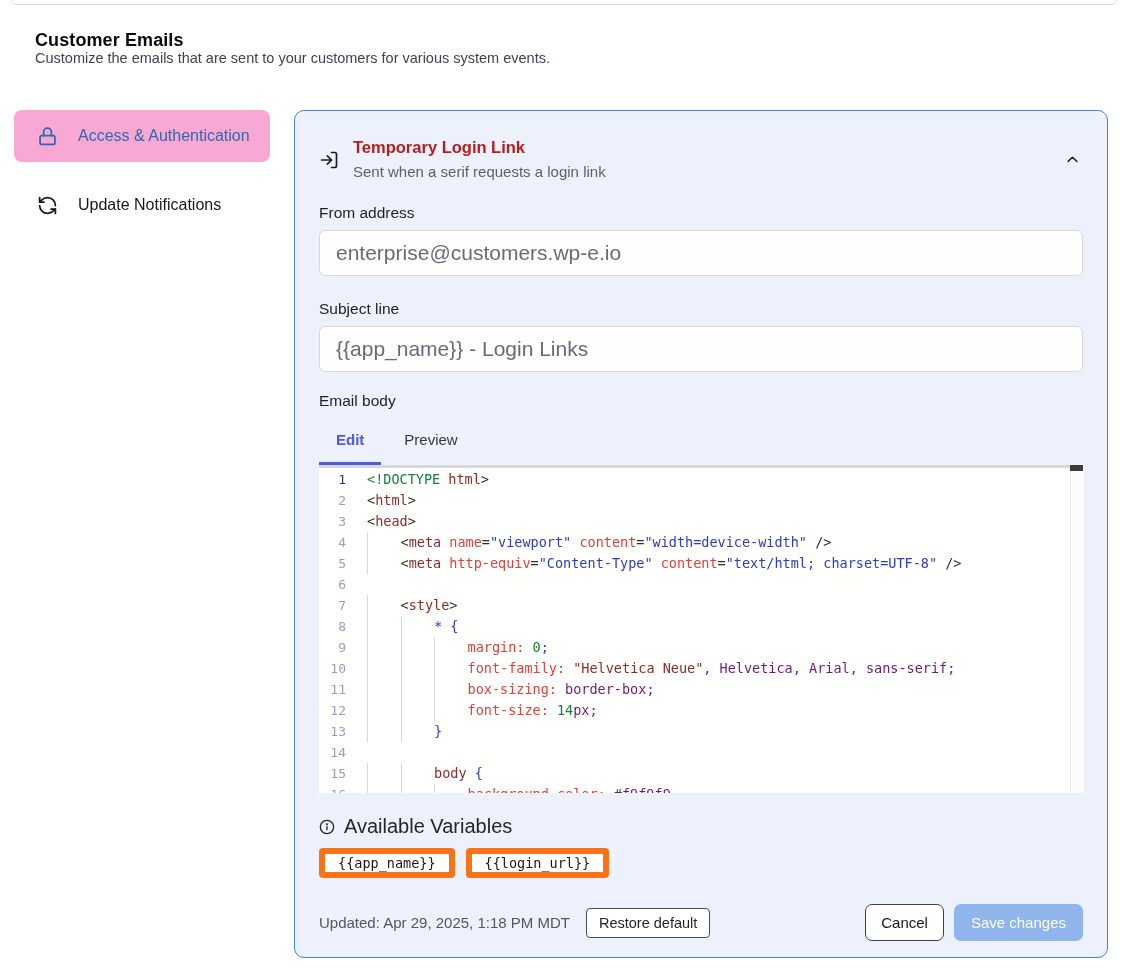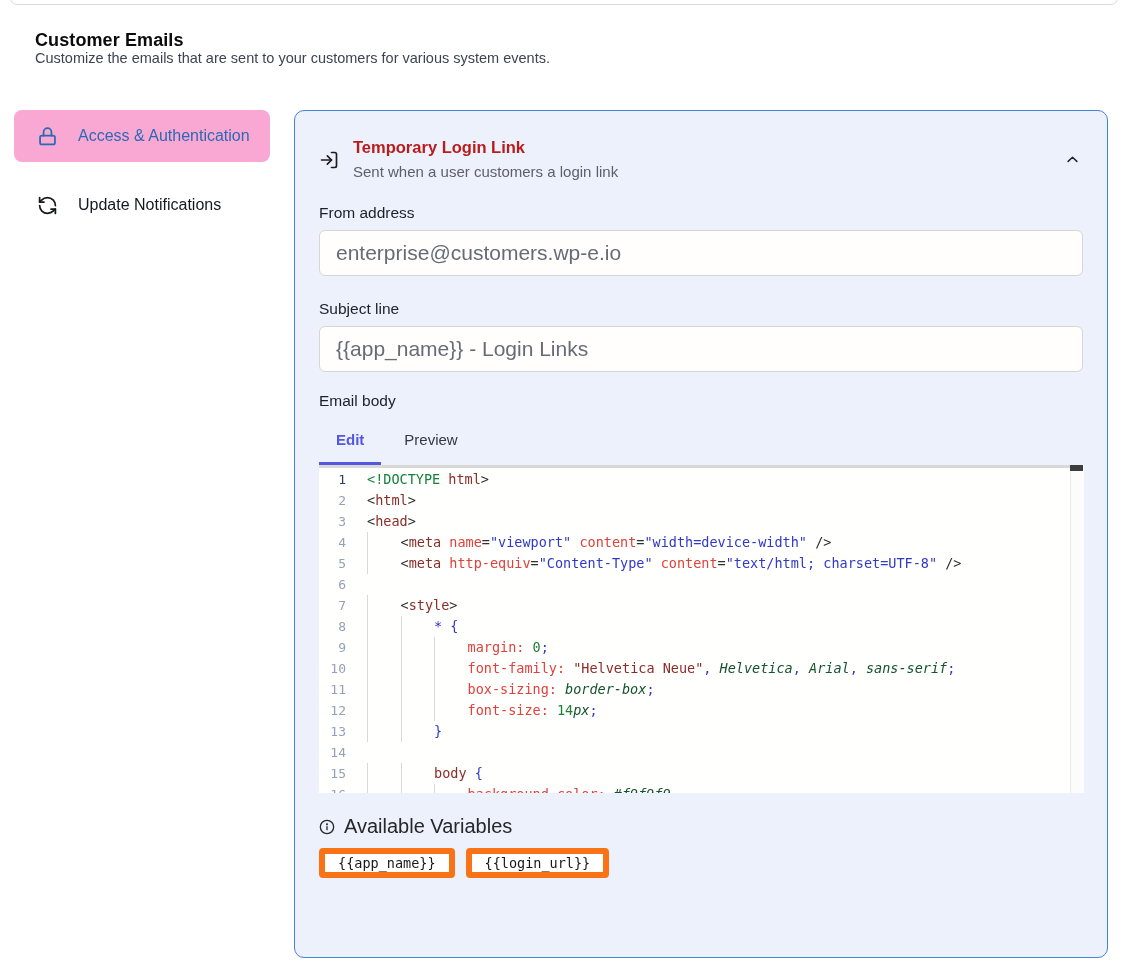--- a/index.html
+++ b/index.html
@@ -53,21 +53,21 @@
   .ln { flex:0 0 48px; text-align:right; padding-right:21px; color:#95a1b4; font-size:13px; }
   .ln.ln-active { color:#27425f; }
   .code { white-space:pre; color:#1f1f1f; }
   .ig { display:inline-block; white-space:pre; border-left:1px solid #d9d9d9; }
   .tk-tag { color:#8b2c28; }
   .tk-attr { color:#e0413a; }
   .tk-str { color:#3039c8; }
   .tk-meta { color:#15803d;text-align:center; }
   .tk-brk { color:#2e2e2e; }
   .tk-prop { color:#e0413a; }
-  .tk-kw { color:#14532d;font-style:italic; }
+  .tk-kw { color:#701a75; }
   .tk-num { color:#1d7f35; }
   .tk-pun { color:#3039c8; }
   .tk-cstr { color:#8b2c28; }
   .tk-pln { color:#1f1f1f; }
 
   
   .vars-head { display:flex; align-items:center; gap:9px; margin-top:22px; }
   .vars-label { font-size:20px; color:#26272b; }
   .chips { display:flex; gap:11px; margin-top:10px; }
   .chip { height:30px; display:inline-flex; align-items:center; padding:0 13px; background:#fffffe;
@@ -120,21 +120,21 @@
   <div class="panel-header">
     <span class="hdr-icon">
       <svg width="20" height="20" viewBox="0 0 24 24" fill="none" stroke="#1b1c20" stroke-width="2" stroke-linecap="round" stroke-linejoin="round">
         <path d="M15 3h4a2 2 0 0 1 2 2v14a2 2 0 0 1-2 2h-4"></path>
         <polyline points="10 17 15 12 10 7"></polyline>
         <line x1="15" y1="12" x2="3" y2="12"></line>
       </svg>
     </span>
     <div>
       <div class="hdr-title">Temporary Login Link</div>
-      <div class="hdr-sub">Sent when a user customers a login link</div>
+      <div class="hdr-sub">Sent when a serif requests a login link</div>
     </div>
     <span class="collapse-btn">
       <svg width="15" height="15" viewBox="0 0 24 24" fill="none" stroke="#222428" stroke-width="2.4" stroke-linecap="round" stroke-linejoin="round">
         <polyline points="5 15 12 8.5 19 15"></polyline>
       </svg>
     </span>
   </div>
 
   <div class="field-label">From address</div>
   <input class="text-input" type="text" value="enterprise@customers.wp-e.io" style="">
@@ -227,14 +227,22 @@
       <line x1="12" y1="16" x2="12" y2="11.5"></line>
       <circle cx="12" cy="8" r="0.6" fill="#26272b"></circle>
     </svg>
     <span class="vars-label">Available Variables</span>
   </div>
   <div class="chips" id="chips">
       <div class="chip">{{app_name}}</div>
       <div class="chip">{{login_url}}</div>
     </div>
 
+  <div class="panel-footer">
+    <span class="updated">Updated: Apr 29, 2025, 1:18 PM MDT</span>
+    <button class="btn btn-restore">Restore default</button>
+    <div class="footer-right">
+      <button class="btn btn-cancel">Cancel</button>
+      <button class="btn btn-save">Save changes</button>
+    </div>
+  </div>
 
 </div>
 
 </body></html>

